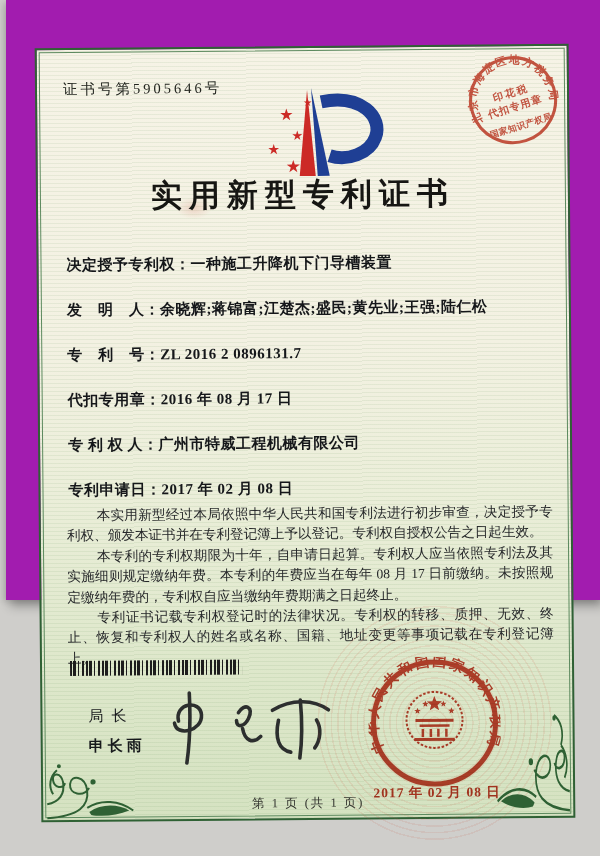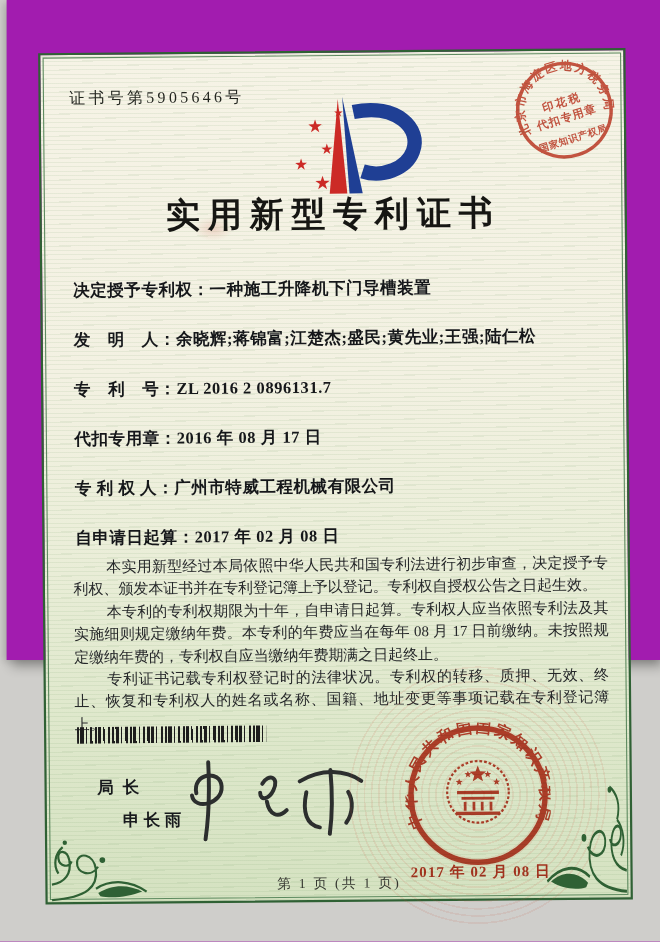--- a/index.html
+++ b/index.html
@@ -42,23 +42,23 @@
   .paras p{margin:0;text-indent:2.2em;}
 
   .barcode{position:absolute;left:28px;top:611px;width:172px;height:15px;
            background:repeating-linear-gradient(90deg,
              #1d1d1d 0 2px, rgba(0,0,0,0) 2px 3px,
              #1d1d1d 3px 6px, rgba(0,0,0,0) 6px 8px,
              #1d1d1d 8px 9px, rgba(0,0,0,0) 9px 12px,
              #1d1d1d 12px 14px, rgba(0,0,0,0) 14px 16px);}
 
   .sig-title{position:absolute;left:46px;top:657px;font-size:15px;letter-spacing:8px;
-             color:#17191c;font-weight:700;}
+             color:#17191c;font-weight:400;}
   .sig-name{position:absolute;left:46px;top:687px;font-size:15px;letter-spacing:4px;
-            color:#17191c;font-weight:600;margin-left:23px;}
+            color:#17191c;font-weight:600;}
   .sig-svg{position:absolute;left:102px;top:638px;width:210px;height:80px;opacity:.88;}
 
   .red-rings{position:absolute;left:272px;top:556px;width:240px;height:240px;border-radius:50%;
              background:repeating-radial-gradient(circle,rgba(0,0,0,0) 0 5px,rgba(205,75,55,.10) 5px 6.5px);}
 
   .seal{position:absolute;left:326px;top:610px;width:132px;height:132px;
         mix-blend-mode:multiply;opacity:.95;}
   .seal-date{position:absolute;left:318px;top:737px;width:152px;text-align:center;
              font-size:13.5px;font-weight:700;letter-spacing:1px;color:#c23a28;z-index:3;
              mix-blend-mode:multiply;}
@@ -120,21 +120,21 @@
         <div class="field">
           <span class="lbl">专　利　号：</span><span class="val">ZL 2016 2 0896131.7</span>
         </div>
         <div class="field">
           <span class="lbl">代扣专用章：</span><span class="val">2016 年 08 月 17 日</span>
         </div>
         <div class="field">
           <span class="lbl">专 利 权 人：</span><span class="val">广州市特威工程机械有限公司</span>
         </div>
         <div class="field">
-          <span class="lbl">自申请日起算：</span><span class="val">2017 年 02 月 08 日</span>
+          <span class="lbl">专利申请日：</span><span class="val">2017 年 02 月 08 日</span>
         </div>
       </div>
 
       <div class="paras">
         <p>本实用新型经过本局依照中华人民共和国专利法进行初步审查，决定授予专利权、颁发本证书并在专利登记簿上予以登记。专利权自授权公告之日起生效。</p>
         <p>本专利的专利权期限为十年，自申请日起算。专利权人应当依照专利法及其实施细则规定缴纳年费。本专利的年费应当在每年 08 月 17 日前缴纳。未按照规定缴纳年费的，专利权自应当缴纳年费期满之日起终止。</p>
         <p>专利证书记载专利权登记时的法律状况。专利权的转移、质押、无效、终止、恢复和专利权人的姓名或名称、国籍、地址变更等事项记载在专利登记簿上。</p>
       </div>
 
       <div class="barcode"></div>

